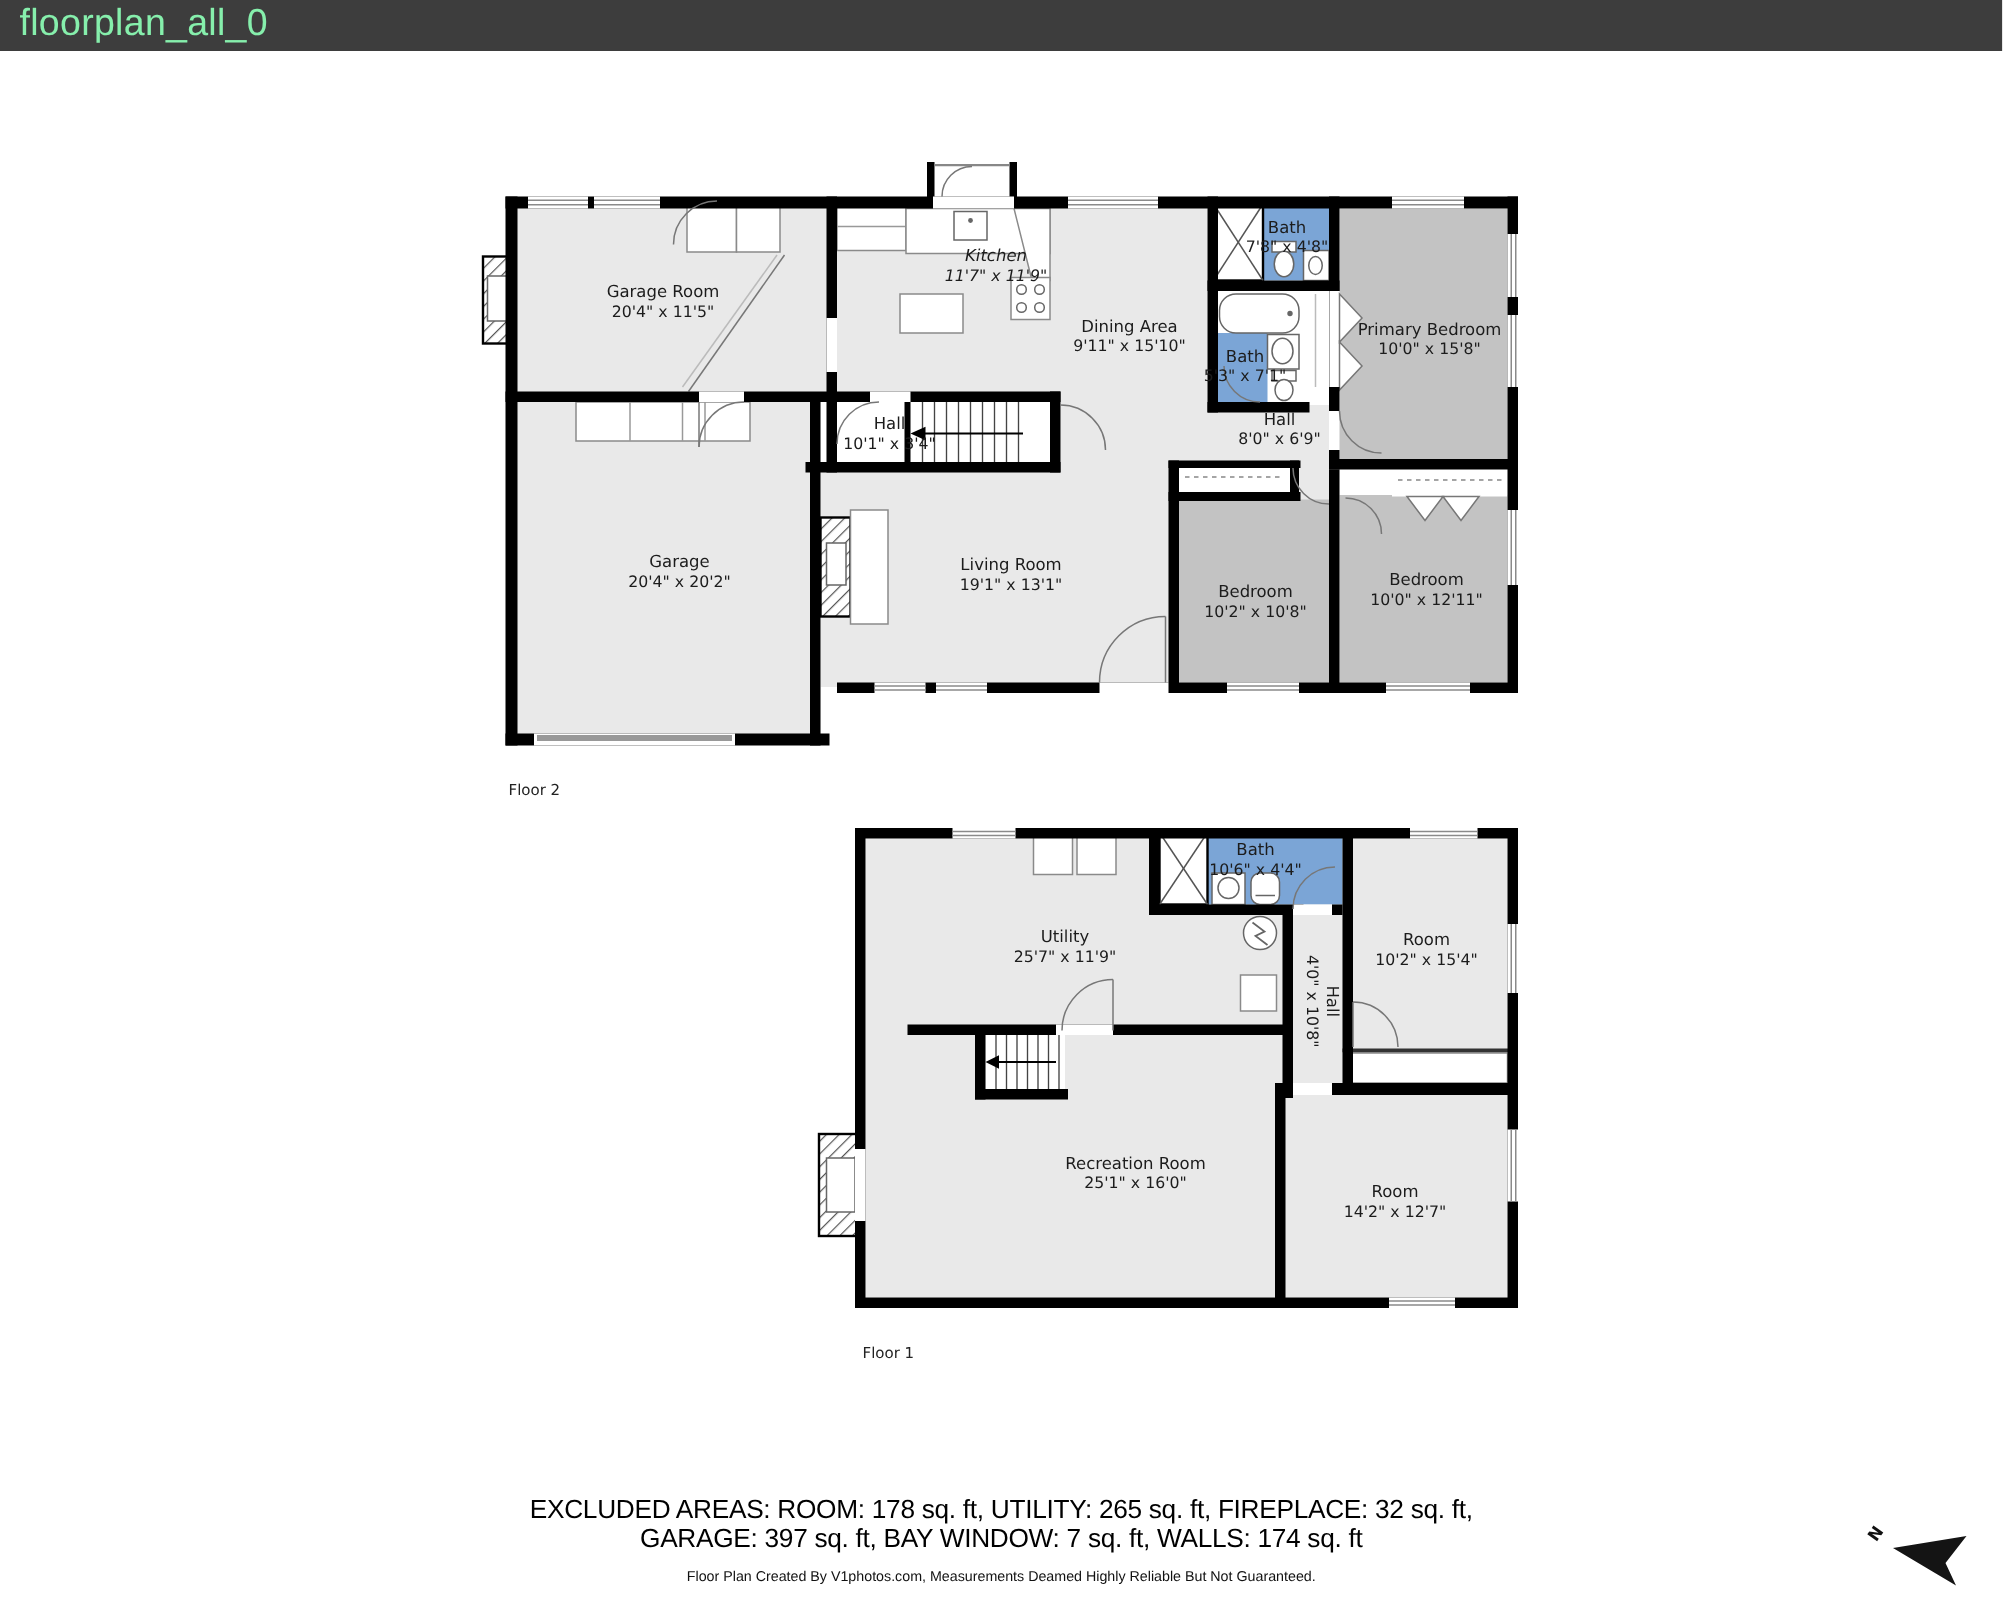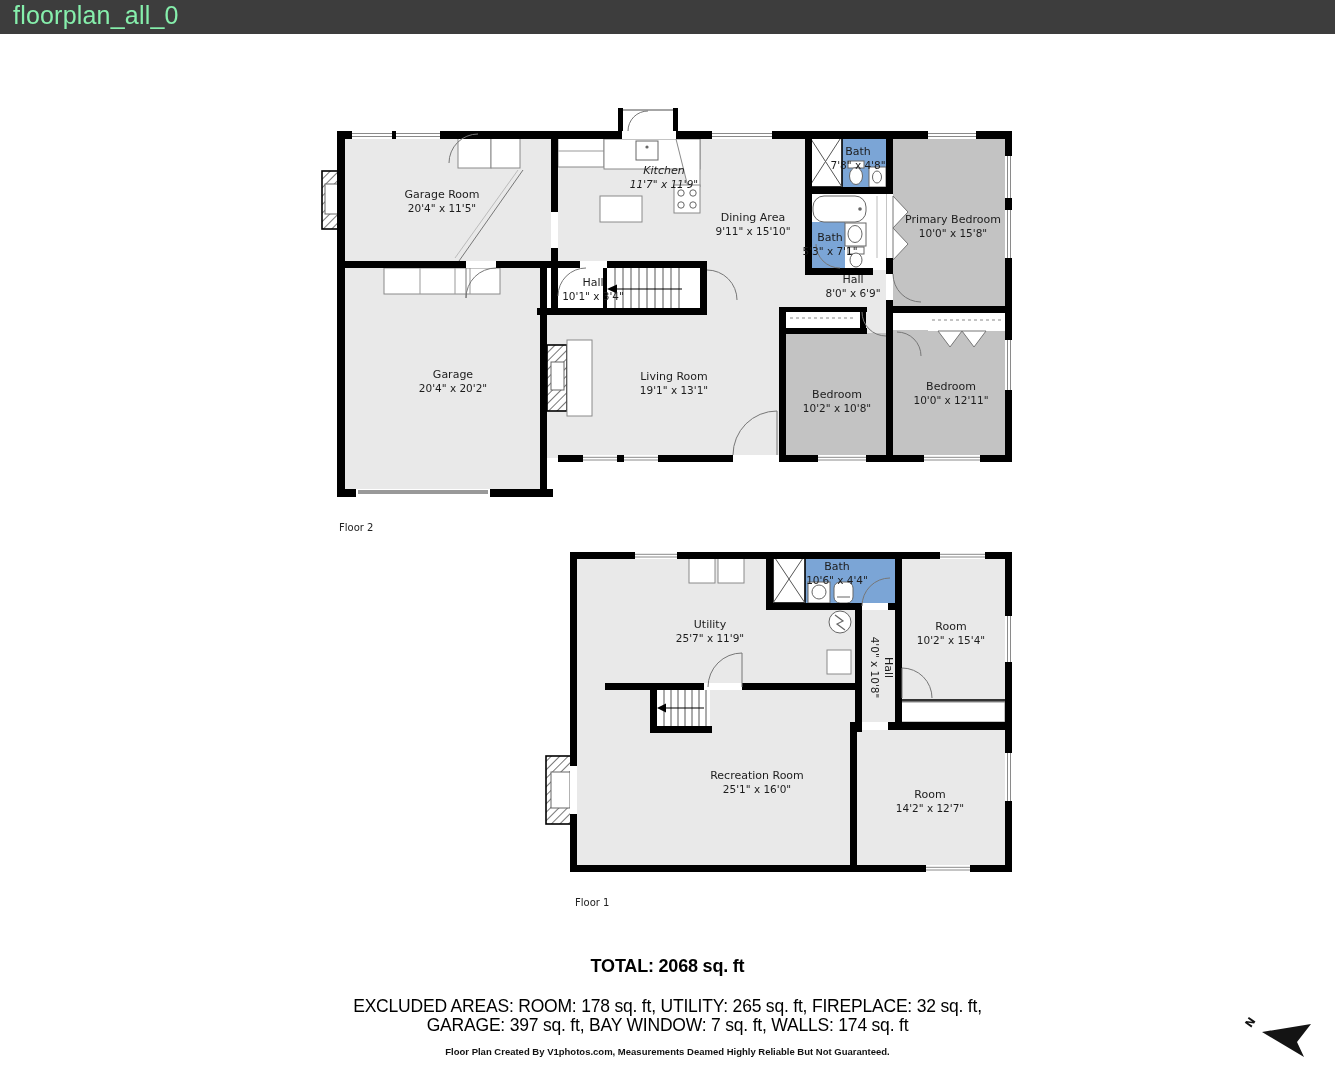--- a/index.html
+++ b/index.html
@@ -18,21 +18,21 @@
   .plan-label .dm{font-size:10.5px;}
   .plan-label.vert{transform:translateX(-50%) rotate(90deg);}
   .caption{position:absolute;font-size:10px;color:#222;}
   
   .sum{position:absolute;left:0;width:1335px;text-align:center;color:#000;
        font-family:"Liberation Sans",sans-serif;letter-spacing:-0.2px;}
   #sum-total{top:956px;font-size:18px;font-weight:bold;}
   #sum-l1{top:977px;font-size:17.5px;}
   #sum-l2{top:996px;font-size:17.5px;}
   #sum-l3{top:1015px;font-size:17.5px;}
-  #sum-disc{top:1046px;font-size:9.5px;letter-spacing:0;color:#111;font-weight:bold;}
+  #sum-disc{top:1046px;font-size:9.5px;letter-spacing:0;color:#111;}
   
   #compass-n{position:absolute;left:1246px;top:1016px;font-size:11px;font-weight:bold;color:#111;
       transform:rotate(-55deg);}
   
   .lt{fill:#e9e9e9;}
   .dk{fill:#c3c3c3;}
   .bl{fill:#7ba5d6;}
   .wh{fill:#ffffff;}
   .wall{fill:#000000;}
   .fx{fill:#ffffff;stroke:#8a8a8a;stroke-width:1;}
@@ -429,19 +429,18 @@
   <div class="plan-label" style="left:713px;top:770px;margin-left:44px;">
     <div class="nm">Recreation Room</div>
     <div class="dm">25'1" x 16'0"</div>
   </div>
   <div class="plan-label" style="left:930px;top:789px;">
     <div class="nm">Room</div>
     <div class="dm">14'2" x 12'7"</div>
   </div>
   <div class="caption" style="left:575px;top:897px;text-align:center;">Floor 1</div>
 
-  <div class="sum" id="sum-total">TOTAL: 2068 sq. ft</div>
   <div class="sum" id="sum-l2">EXCLUDED AREAS: ROOM: 178 sq. ft, UTILITY: 265 sq. ft, FIREPLACE: 32 sq. ft,</div>
   <div class="sum" id="sum-l3">GARAGE: 397 sq. ft, BAY WINDOW: 7 sq. ft, WALLS: 174 sq. ft</div>
   <div class="sum" id="sum-disc">Floor Plan Created By V1photos.com, Measurements Deamed Highly Reliable But Not Guaranteed.</div>
 
   <div id="compass-n">N</div>
 </div>
 
 </body></html>

